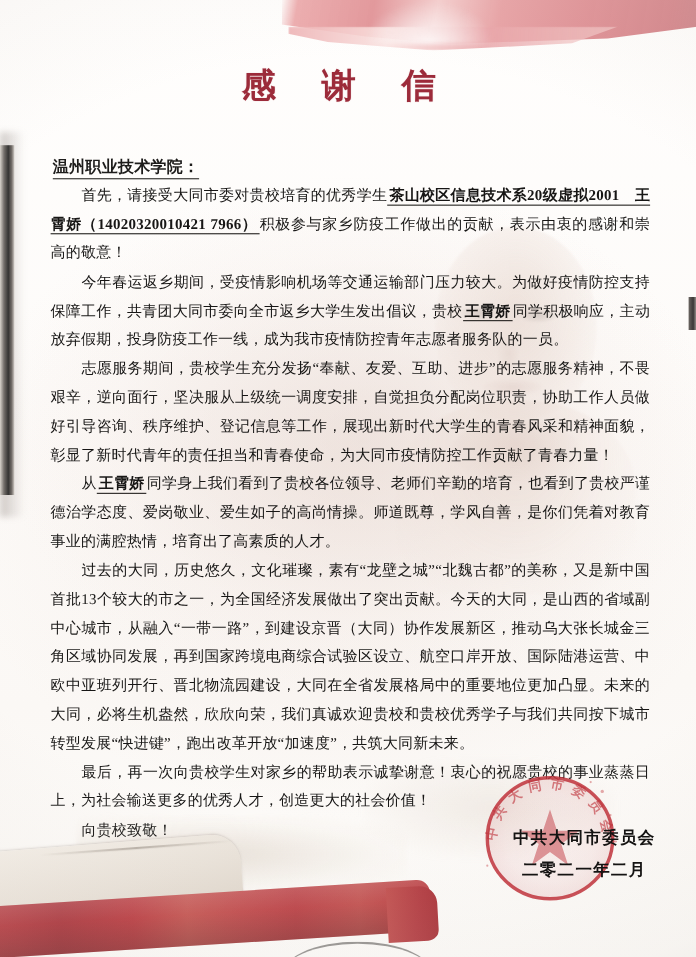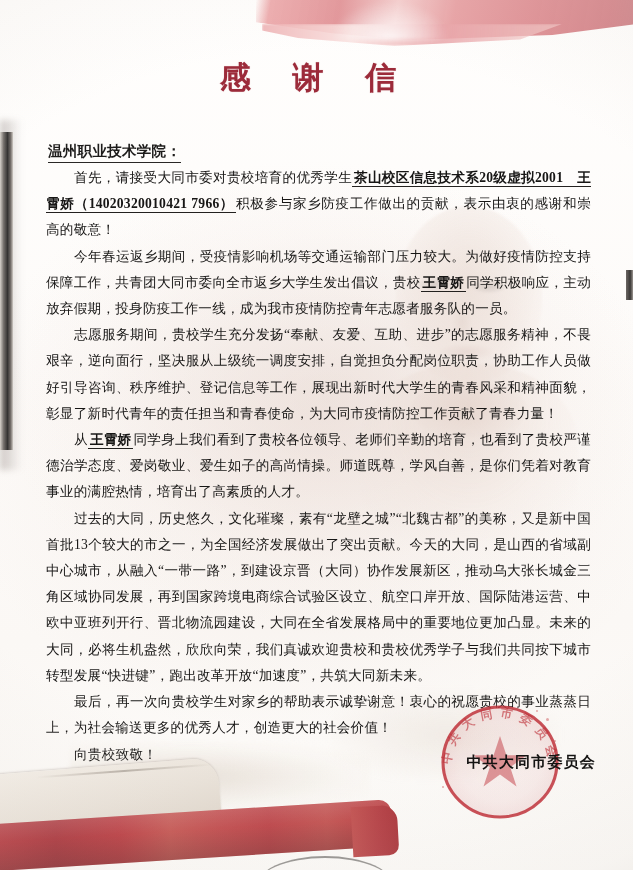--- a/index.html
+++ b/index.html
@@ -329,20 +329,21 @@
         <p><span>志愿服务期间，贵校学生充分发扬“奉献、友爱、互助、进步”的志愿服务精神，不畏艰辛，逆向面行，坚决服从上级统一调度安排，自觉担负分配岗位职责，协助工作人员做好引导咨询、秩序维护、登记信息等工作，展现出新时代大学生的青春风采和精神面貌，彰显了新时代青年的责任担当和青春使命，为大同市疫情防控工作贡献了青春力量！</span></p>
         <p><span>从</span><span class="ul">王霄娇</span><span>同学身上我们看到了贵校各位领导、老师们辛勤的培育，也看到了贵校严谨德治学态度、爱岗敬业、爱生如子的高尚情操。师道既尊，学风自善，是你们凭着对教育事业的满腔热情，培育出了高素质的人才。</span></p>
         <p><span>过去的大同，历史悠久，文化璀璨，素有“龙壁之城”“北魏古都”的美称，又是新中国首批13个较大的市之一，为全国经济发展做出了突出贡献。今天的大同，是山西的省域副中心城市，从融入“一带一路”，到建设京晋（大同）协作发展新区，推动乌大张长城金三角区域协同发展，再到国家跨境电商综合试验区设立、航空口岸开放、国际陆港运营、中欧中亚班列开行、晋北物流园建设，大同在全省发展格局中的重要地位更加凸显。未来的大同，必将生机盎然，欣欣向荣，我们真诚欢迎贵校和贵校优秀学子与我们共同按下城市转型发展“快进键”，跑出改革开放“加速度”，共筑大同新未来。</span></p>
         <p><span>最后，再一次向贵校学生对家乡的帮助表示诚挚谢意！衷心的祝愿贵校的事业蒸蒸日上，为社会输送更多的优秀人才，创造更大的社会价值！</span></p>
       </div>
 
     <div class="closing">向贵校致敬！</div>
 
     <div class="signature">
       <div>中共大同市委员会</div>
+      <div>二零二一年二月</div>
     </div>
   </div>
 
   <div class="seal">
     <svg width="133" height="120" viewBox="0 0 133 120" aria-hidden="true">
       <defs>
         <radialGradient id="sealfade" cx="50%" cy="50%" r="50%">
           <stop offset="0%" stop-color="#c8424a" stop-opacity="0.30"></stop>
           <stop offset="72%" stop-color="#c0343c" stop-opacity="0.45"></stop>
           <stop offset="100%" stop-color="#b92f38" stop-opacity="0.70"></stop>

